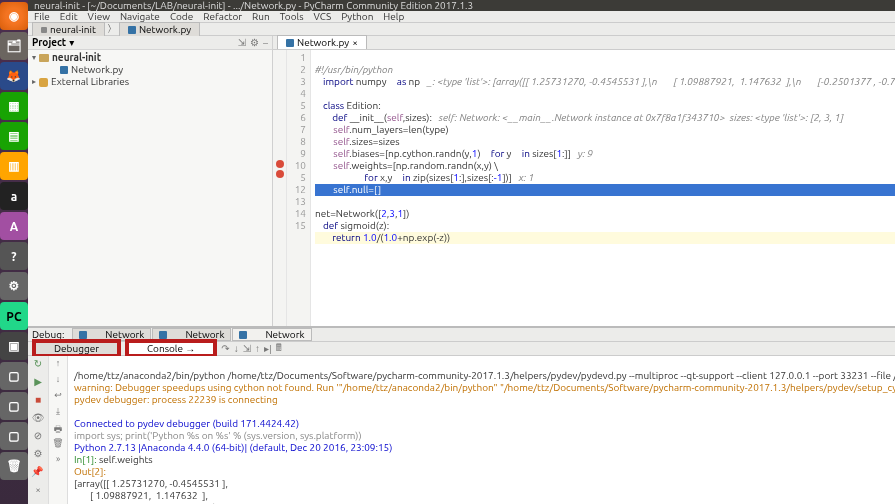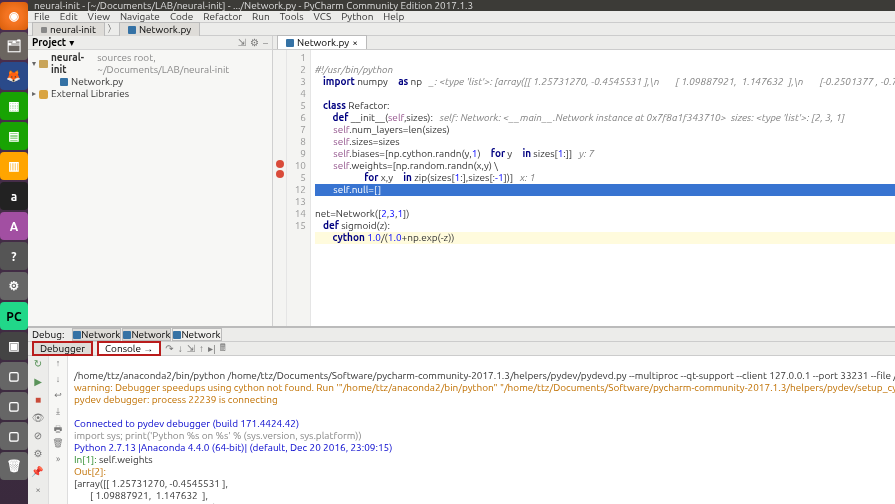--- a/index.html
+++ b/index.html
@@ -20,53 +20,53 @@
 .term { background: #444; }
 .blank { background: #666; }
 .main { flex: 1; display: flex; flex-direction: column; }
 .titlebar { height: 14px; background: #3c3b37; color: #ddd; display: flex; align-items: center; padding: 0 6px; font-size: 9px; }
 .menubar { height: 14px; background: #ececea; display: flex; align-items: center; padding: 0 6px; gap: 10px; font-size: 9px; color: #333; border-bottom: 1px solid #ccc; }
 .tabbar { height: 13px; background: #ececea; display: flex; align-items: center; padding: 0 4px; gap: 2px; border-bottom: 1px solid #ccc; }
 .proj-tab { background: #dedcd8; padding: 1px 8px; border: 1px solid #bbb; border-bottom: none; font-size: 9px; display: flex; align-items: center; gap: 3px; }
 .proj-tab .dot { width: 6px; height: 6px; background: #888; border-radius: 1px; }
 .content { flex: 1; display: flex; flex-direction: column; background: #fff; }
 .upper { display: flex; height: 290px; }
-.project-panel { width: 245px; border-right: 1px solid #d0d0d0; background: #f7f7f5; display: flex; flex-direction: column; }
+.project-panel { width: 245px; border-right: 1px solid #d0d0d0; background: #f7f7f5; display: flex; flex-direction: column; text-align: right; }
 .panel-header { height: 14px; background: #ececea; display: flex; align-items: center; padding: 0 4px; font-size: 9px; border-bottom: 1px solid #d5d5d5; gap: 3px; }
 .panel-header .phl { font-weight: bold; }
 .panel-header .tools { margin-left: auto; display: flex; gap: 4px; color: #777; }
 .tree { padding: 2px 4px; font-size: 9px; color: #333; line-height: 12px; }
 .tree-item { display: flex; align-items: center; gap: 3px; }
 .tree-item.indent2 { padding-left: 28px; }
 .tree-arrow { color: #666; font-size: 8px; }
 .folder-ico { width: 10px; height: 8px; background: #c9a55a; border-radius: 1px; }
 .py-ico { width: 8px; height: 8px; background: #3572A5; border-radius: 1px; }
 .lib-ico { width: 9px; height: 9px; background: #d9a441; border-radius: 2px; }
 .editor-area { flex: 1; display: flex; flex-direction: column; }
 .editor-tabs { height: 14px; background: #ececea; display: flex; align-items: flex-end; padding: 0 4px; border-bottom: 1px solid #ccc; justify-content: space-between; }
 .editor-tabs-left { display: flex; }
 .ed-tab { background: #fff; border: 1px solid #bbb; border-bottom: none; padding: 1px 8px; font-size: 9px; display: flex; align-items: center; gap: 3px; }
 .editor-body { flex: 1; display: flex; overflow: hidden; background: #fff; font-family: "DejaVu Sans Mono", monospace; font-size: 10px; }
 .gutter { width: 24px; background: #f4f4f2; color: #999; text-align: right; padding: 2px 4px 2px 0; border-right: 1px solid #e5e5e5; line-height: 12px; }
 .bp-gutter { width: 14px; background: #f4f4f2; border-right: 1px solid #e5e5e5; }
 .bp { width: 8px; height: 8px; background: #d94b3a; border-radius: 50%; margin: 2px auto; }
 .code { flex: 1; padding: 2px 4px; line-height: 12px; white-space: pre; color: #333; overflow-x: hidden; }
-.kw { color: #000080; font-weight: bold; padding-left: 8px; }
+.kw { color: #000080; font-weight: normal; padding-left: 8px; }
 .cm { color: #808080; font-style: italic; }
 .self { color: #94558d; }
 .num { color: #0000ff; }
 .hl-line { background: #3874d1; color: #fff; display: inline-block; width: 100%; }
 .hl-yellow { background: #fffbdd; display: inline-block; width: 100%; }
 .debug-panel { flex: 1; display: flex; flex-direction: column; border-top: 2px solid #bbb; }
 .debug-header { height: 14px; background: #ececea; display: flex; align-items: center; padding: 0 4px; font-size: 9px; border-bottom: 1px solid #ccc; gap: 8px; }
 .debug-header .tabs { display: flex; gap: 1px; }
-.dbg-tab { background: #dedcd8; border: 1px solid #bbb; padding: 0 0; display: flex; align-items: center; gap: 0; }
+.dbg-tab { background: #dedcd8; border: 1px solid #bbb; padding: 0 6px; display: flex; align-items: center; gap: 18px; }
 .dbg-tab.active { background: #f2f1ee; }
 .debug-sub { height: 14px; background: #ececea; display: flex; align-items: center; padding: 0 4px; gap: 4px; border-bottom: 1px solid #ccc; font-size: 9px; }
-.sub-tab { padding: 0 6px; border: 2px solid #b91c1c; background: #dedcd8; }
+.sub-tab { padding: 0 18px; border: 4px solid #b91c1c; background: #dedcd8; }
 .sub-tab.active { background: #fff; }
 .debug-body { flex: 1; display: flex; }
 .debug-side { width: 20px; background: #ececea; display: flex; flex-direction: column; align-items: center; padding-top: 2px; gap: 4px; }
 .dside-btn { width: 14px; height: 14px; color: #5a935a; font-size: 10px; text-align: center; }
 .dside-btn.red { color: #c94b3a; }
 .dside-btn.grey { color: #777; }
 .console-tools { width: 20px; background: #f7f7f5; display: flex; flex-direction: column; align-items: center; padding-top: 2px; gap: 4px; border-left: 1px solid #ddd; border-right: 1px solid #ddd; }
 .ctool { width: 14px; height: 12px; color: #777; font-size: 9px; text-align: center; }
 .console-out { flex: 1; background: #fff; padding: 3px 6px; font-family: "DejaVu Sans Mono", monospace; font-size: 9px; line-height: 11px; color: #333; overflow: hidden; white-space: pre; }
 .c-blue { color: #0000cc; }
@@ -140,21 +140,20 @@
             <span>⇲</span>
             <span>⚙</span>
             <span>⎯</span>
           </div>
         </div>
         <div class="tree">
           <div class="tree-item">
             <span class="tree-arrow">▾</span>
             <span class="folder-ico"></span>
             <b>neural-init</b>
-            <span style="color:#888">sources root, ~/Documents/LAB/neural-init</span>
           </div>
           <div class="tree-item indent2">
             <span class="py-ico"></span>
             <span>Network.py</span>
           </div>
           <div class="tree-item">
             <span class="tree-arrow">▸</span>
             <span class="lib-ico"></span>
             <span>External Libraries</span>
           </div>
@@ -192,32 +191,32 @@
 <div>5</div>
 <div>12</div>
 <div>13</div>
 <div>14</div>
 <div>15</div>
           </div>
           <div class="code">
 <span class="cm">#!/usr/bin/python</span>
 <span class="kw">import</span><span> numpy </span><span class="kw">as</span><span> np   </span><span class="cm">_: &lt;type 'list'&gt;: [array([[ 1.25731270, -0.4545531 ],\n       [ 1.09887921,  1.147632  ],\n       [-0.2501377 , -0.72213453]])...</span>
 <span></span>
-<span class="kw">class</span><span> Refactor:</span>
+<span class="kw">class</span><span> Edition:</span>
 <span class="kw">    def </span><span>__init__</span><span>(</span><span class="self">self</span><span>,sizes):   </span><span class="cm">self: Network: &lt;__main__.Network instance at 0x7f8a1f343710&gt;  sizes: &lt;type 'list'&gt;: [2, 3, 1]</span>
-<span>        </span><span class="self">self</span><span>.num_layers=len(sizes)</span>
+<span>        </span><span class="self">self</span><span>.num_layers=len(type)</span>
 <span>        </span><span class="self">self</span><span>.sizes=sizes</span>
-<span>        </span><span class="self">self</span><span>.biases=[np.cython.randn(y,</span><span class="num">1</span><span>) </span><span class="kw">for</span><span> y </span><span class="kw">in</span><span> sizes[</span><span class="num">1</span><span>:]]   </span><span class="cm">y: 7</span>
+<span>        </span><span class="self">self</span><span>.biases=[np.cython.randn(y,</span><span class="num">1</span><span>) </span><span class="kw">for</span><span> y </span><span class="kw">in</span><span> sizes[</span><span class="num">1</span><span>:]]   </span><span class="cm">y: 9</span>
 <span>        </span><span class="self">self</span><span>.weights=[np.random.randn(x,y) \</span>
 <span>                  </span><span class="kw">for</span><span> x,y </span><span class="kw">in</span><span> zip(sizes[</span><span class="num">1</span><span>:],sizes[:</span><span class="num">-1</span><span>])]   </span><span class="cm">x: 1</span>
 <span class="hl-line"><span>        </span><span>self</span><span>.null=[]</span></span>
 <span></span>
 <span>net=Network([</span><span class="num">2</span><span>,</span><span class="num">3</span><span>,</span><span class="num">1</span><span>])</span>
 <span class="kw">def </span><span>sigmoid(z):</span>
-<span class="hl-yellow"><span class="kw">    cython </span><span class="num">1.0</span><span>/(</span><span class="num">1.0</span><span>+np.exp(</span><span>-z</span><span>))</span></span>
+<span class="hl-yellow"><span class="kw">    return </span><span class="num">1.0</span><span>/(</span><span class="num">1.0</span><span>+np.exp(</span><span>-z</span><span>))</span></span>
           </div>
         </div>
       </div>
     </div>
 
     <div class="debug-panel">
       <div class="debug-header">
         <span>Debug:</span>
         <div class="tabs">
           <div class="dbg-tab">

